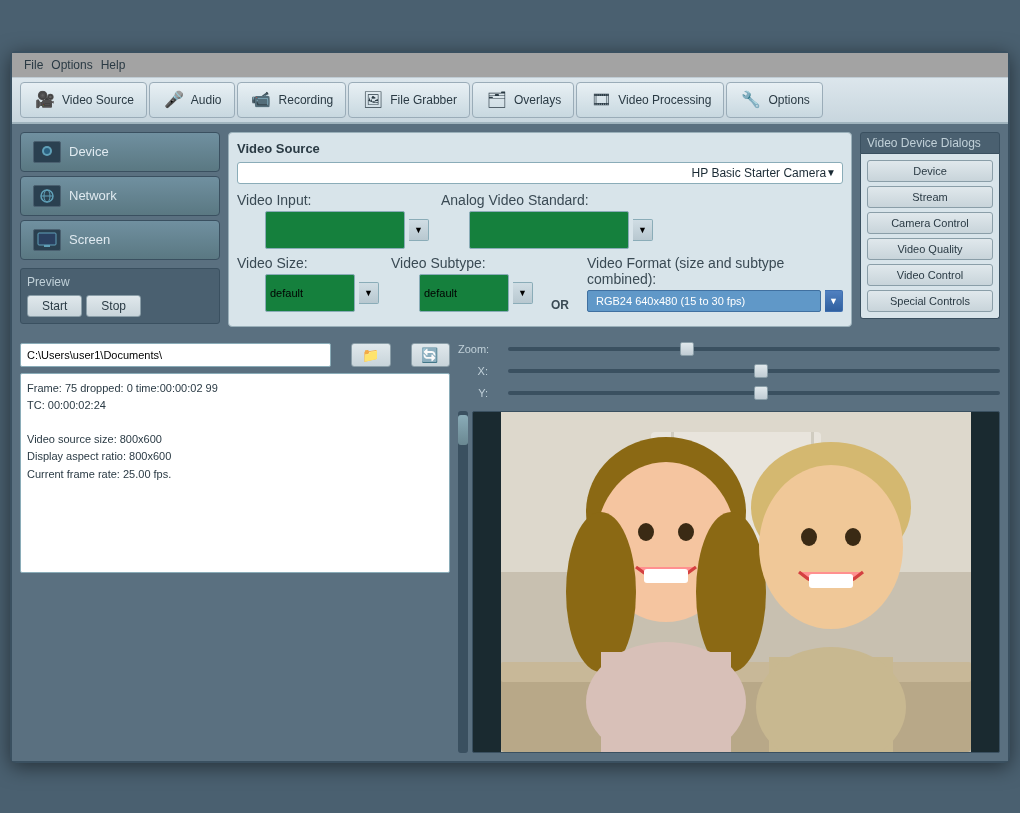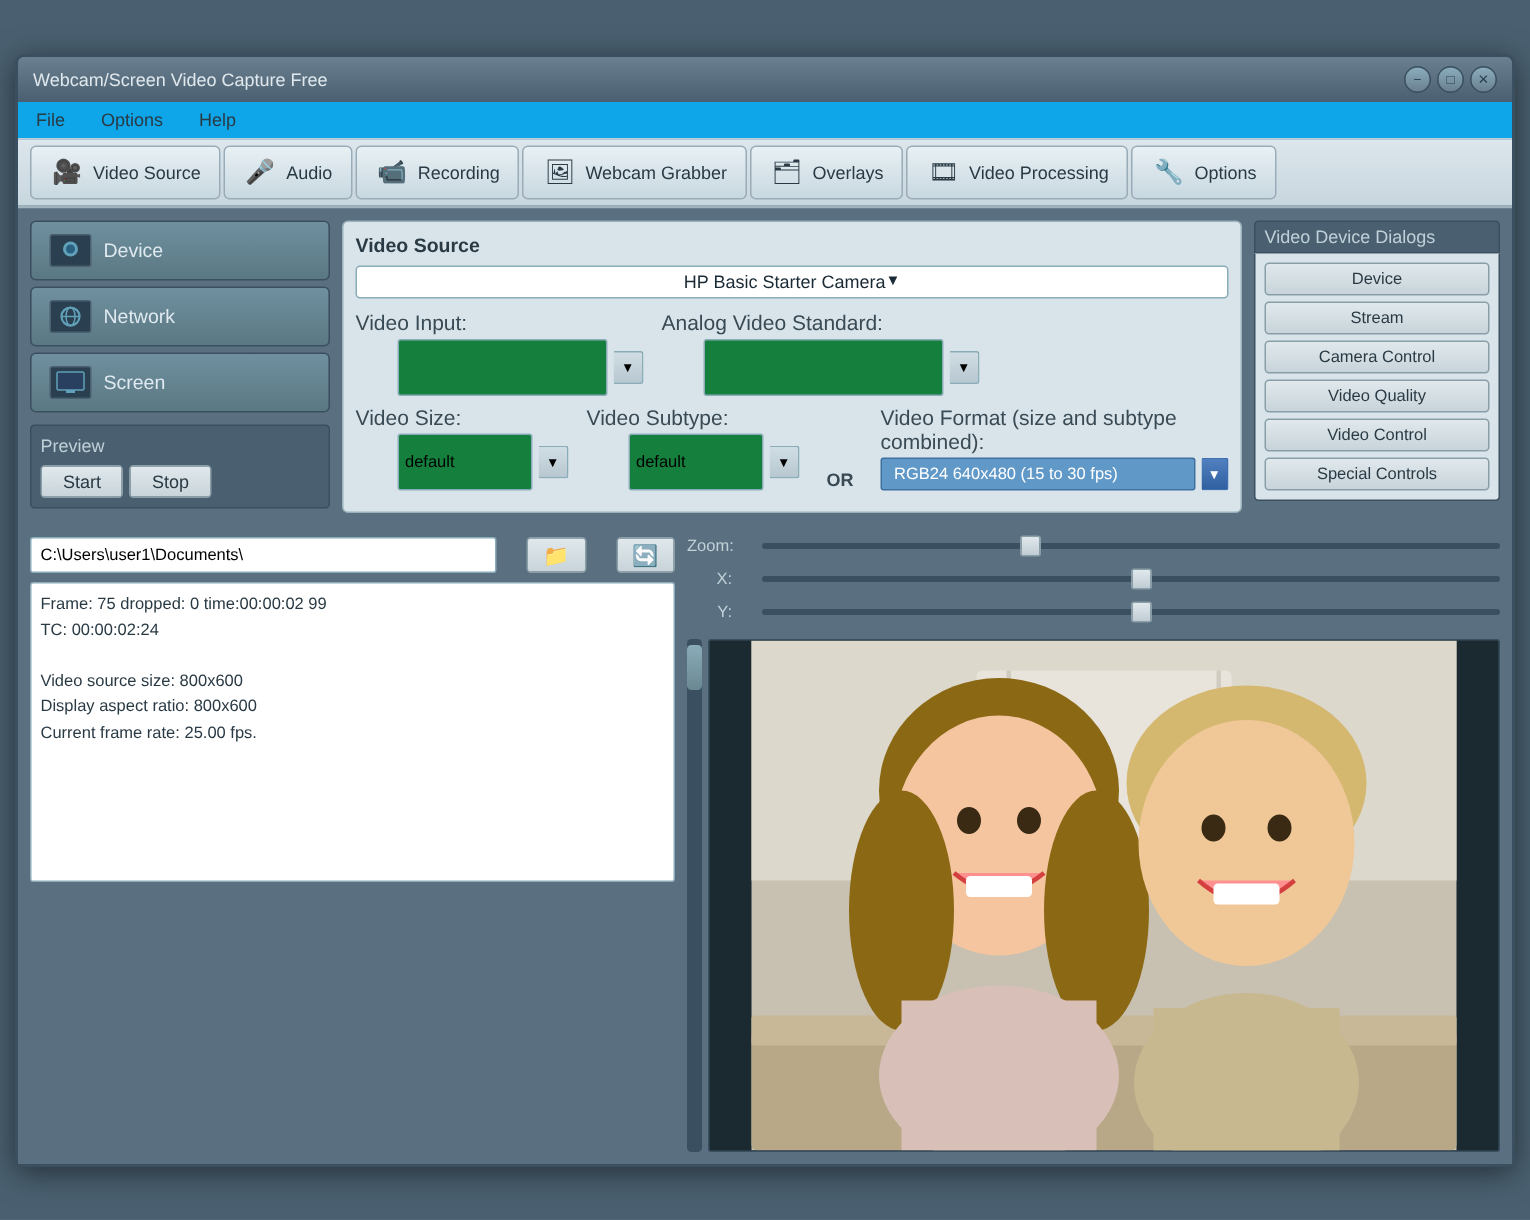--- a/index.html
+++ b/index.html
@@ -48,24 +48,23 @@
       background: linear-gradient(to bottom, #8aacbc, #6a8090);
       display: flex;
       align-items: center;
       justify-content: center;
       cursor: pointer;
       font-size: 9px;
       color: #2a4050;
     }
 
     .menu-bar {
-      background: #0ea5e9;
+      background: #a3a3a3;
       padding: 3px 8px;
       display: flex;
-      gap: 16px;
       border-bottom: 1px solid #c0ccd4;
     }
 
     .menu-item {
       font-size: 12px;
       color: #2a3a44;
       cursor: pointer;
       padding: 2px 4px;
     }
 
@@ -266,21 +265,21 @@
       background: #6098c8;
       border: 1px solid #4070a0;
       border-radius: 2px;
       font-size: 11px;
       color: white;
       height: 22px;
     }
 
     
     .device-dialogs {
-      width: 164px;
+      width: 140px;
       flex-shrink: 0;
     }
 
     .device-dialogs-title {
       font-size: 12px;
       color: #c0d0d8;
       border: 1px solid #3a5060;
       padding: 3px 6px;
       background: #4a6070;
       border-radius: 3px 3px 0 0;
@@ -464,28 +463,20 @@
       height: 340px;
     }
 
     .tc-line { color: #2a3a44; }
   </style>
 </head>
 <body>
 
 <div class="window">
 
-  <div class="title-bar">
-    <span class="title-text">Webcam/Screen Video Capture Free</span>
-    <div class="title-buttons">
-      <div class="title-btn">−</div>
-      <div class="title-btn">□</div>
-      <div class="title-btn">✕</div>
-    </div>
-  </div>
 
   <div class="menu-bar">
     <span class="menu-item">File</span>
     <span class="menu-item">Options</span>
     <span class="menu-item">Help</span>
   </div>
 
   <div class="toolbar">
     <button class="toolbar-btn">
       <span class="toolbar-icon">🎥</span>
@@ -494,21 +485,21 @@
     <button class="toolbar-btn">
       <span class="toolbar-icon">🎤</span>
       <span>Audio</span>
     </button>
     <button class="toolbar-btn">
       <span class="toolbar-icon">📹</span>
       <span>Recording</span>
     </button>
     <button class="toolbar-btn">
       <span class="toolbar-icon">🖼</span>
-      <span>Webcam Grabber</span>
+      <span>File Grabber</span>
     </button>
     <button class="toolbar-btn">
       <span class="toolbar-icon">🗂</span>
       <span>Overlays</span>
     </button>
     <button class="toolbar-btn">
       <span class="toolbar-icon">🎞</span>
       <span>Video Processing</span>
     </button>
     <button class="toolbar-btn">
@@ -558,21 +549,21 @@
           <button class="preview-btn">Stop</button>
         </div>
       </div>
     </div>
 
     <div class="center-col">
       <div class="video-source-box">
         <div class="vs-title">Video Source</div>
 
         <div class="vs-dropdown-row">
-          <div class="vs-dropdown" style="display:flex;align-items:center;justify-content:center;padding:3px 6px;">
+          <div class="vs-dropdown" style="display:flex;align-items:center;justify-content:flex-end;padding:3px 6px;">
             <span style="font-size:12px;color:#1a2a34;">HP Basic Starter Camera</span>
             <span style="font-size:10px;">▼</span>
           </div>
         </div>
 
         <div class="vs-row">
           <div class="vs-field">
             <label>Video Input:</label>
             <div class="vs-input-row">
               <input class="vs-input vs-input-wide" type="text" value="" style="">

